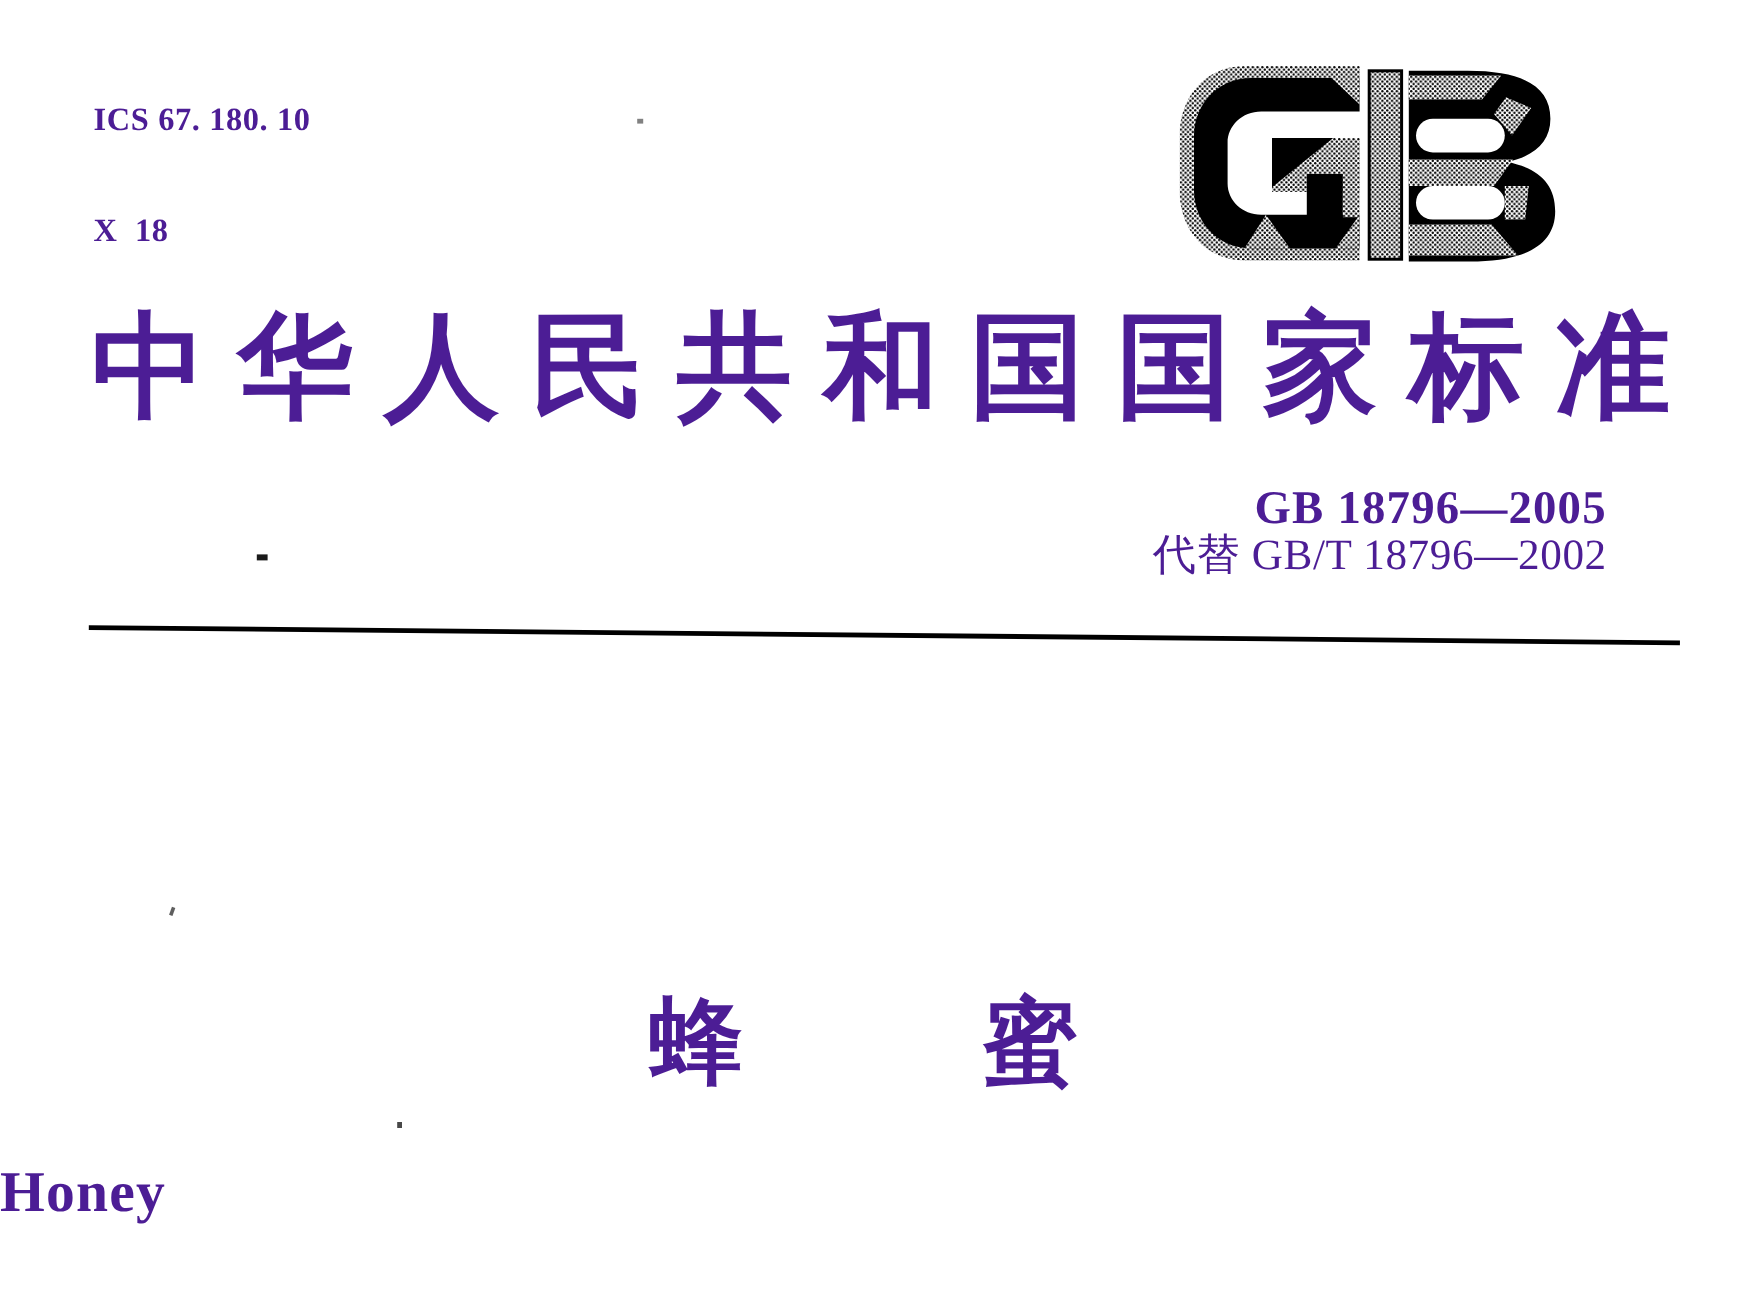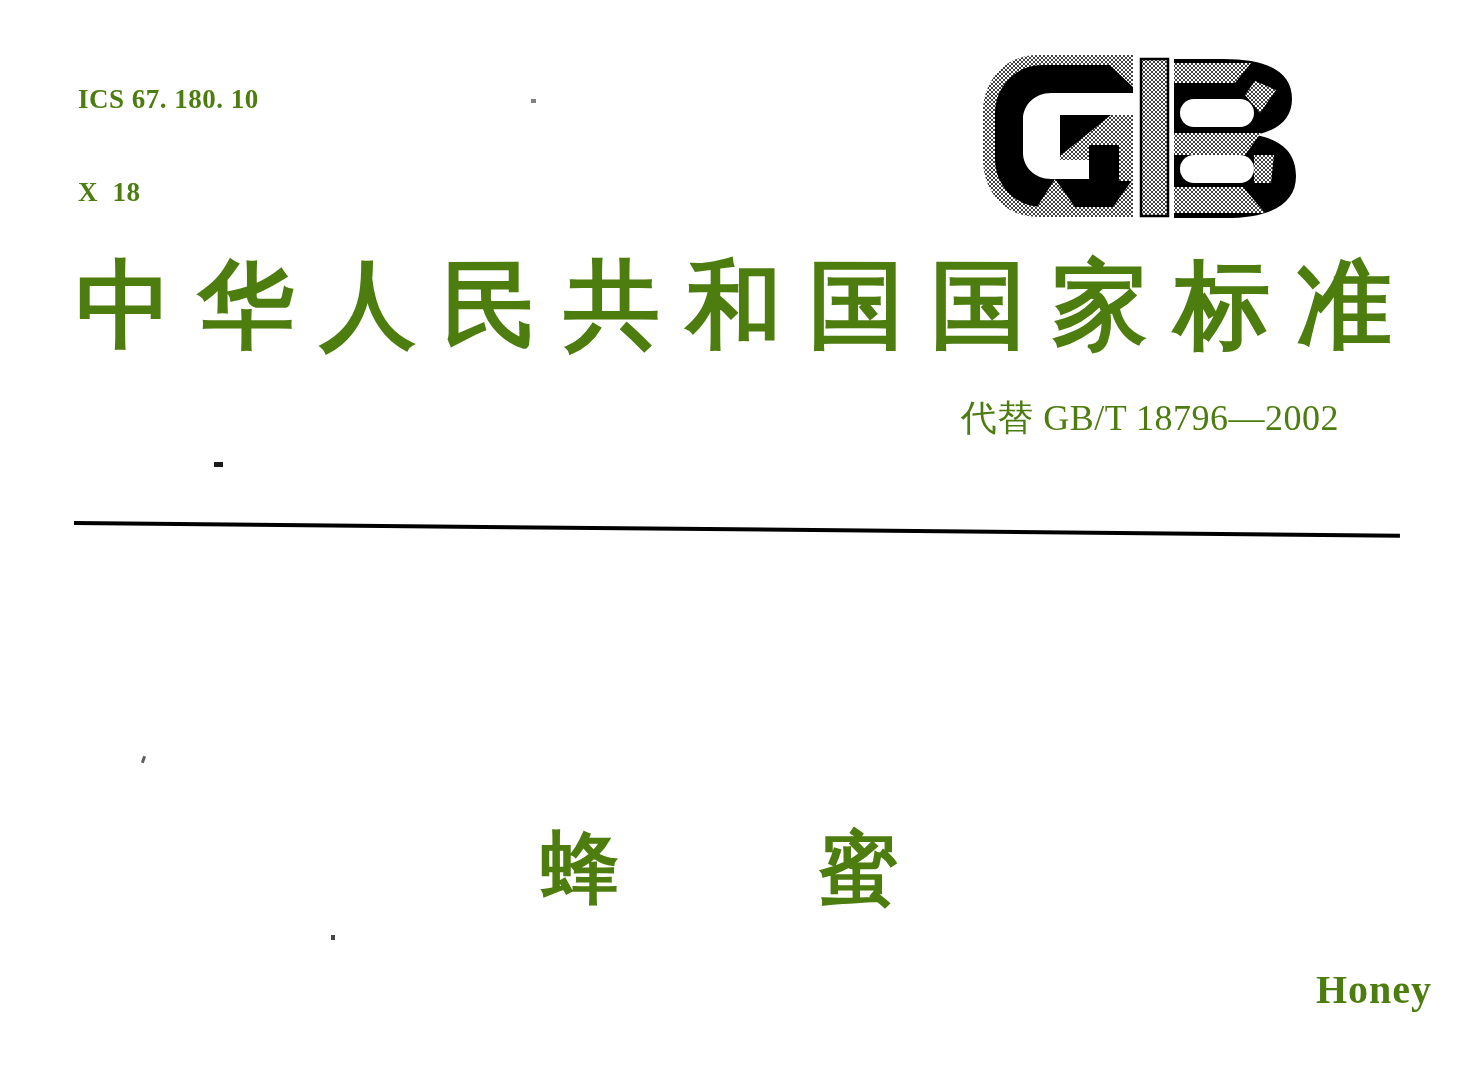--- a/index.html
+++ b/index.html
@@ -1,21 +1,21 @@
 <!DOCTYPE html>
 <html><head>
 <meta charset="utf-8">
 <style>
   html,body { margin:0; padding:0; background:#888; }
   .page {
     position:relative;
     width:1467px; height:1081px;
     margin:0 auto;
     background:#ffffff;
-    color:#4d7c0f;
+    color:#4c1d95;
     font-family:"Liberation Serif", serif;
     overflow:hidden;
   }
   .ics-block {
     position:absolute; left:78px; top:22px;
     font-weight:bold; font-size:27px; line-height:31px;
     letter-spacing:0.5px; white-space:pre;
   }
   .gb-logo { position:absolute; left:983px; top:55px; }
   .cn-title {
@@ -38,22 +38,22 @@
     position:absolute; left:74px; top:521px; width:1326px; height:4px;
     background:#000; transform:rotate(0.55deg); transform-origin:0 50%;
   }
   .subject-cn {
     position:absolute; left:541px; top:830px; width:356px;
     display:flex; justify-content:space-between;
     font-size:78px; font-weight:bold; line-height:1.0;
   }
   .subject-en {
     position:absolute; left:0; top:966px; width:1432px;
-    text-align:right;
-    font-size:40px; font-weight:bold; letter-spacing:1px;
+    text-align:left;
+    font-size:48px; font-weight:bold; letter-spacing:1px;
   }
   .speck { position:absolute; background:#1a1a1a; }
   .speck.s1 { left:531px; top:99px;  width:5px; height:4px; opacity:.55; }
   .speck.s2 { left:214px; top:462px; width:9px; height:5px; }
   .speck.s3 { left:142px; top:756px; width:3px; height:7px; transform:rotate(20deg); opacity:.7; }
   .speck.s4 { left:331px; top:935px; width:4px; height:5px; opacity:.8; }
 </style>
 </head>
 <body>
 
@@ -112,20 +112,21 @@
       <span>共</span>
       <span>和</span>
       <span>国</span>
       <span>国</span>
       <span>家</span>
       <span>标</span>
       <span>准</span>
     </div>
 
   <div class="code-block">
+    <div class="standard-code">GB  18796—2005</div>
     <div class="replaces-note">代替 GB/T 18796—2002</div>
   </div>
 
   <div class="rule"></div>
 
   <div class="subject-cn">
     <span>蜂</span>
     <span>蜜</span>
   </div>
 

